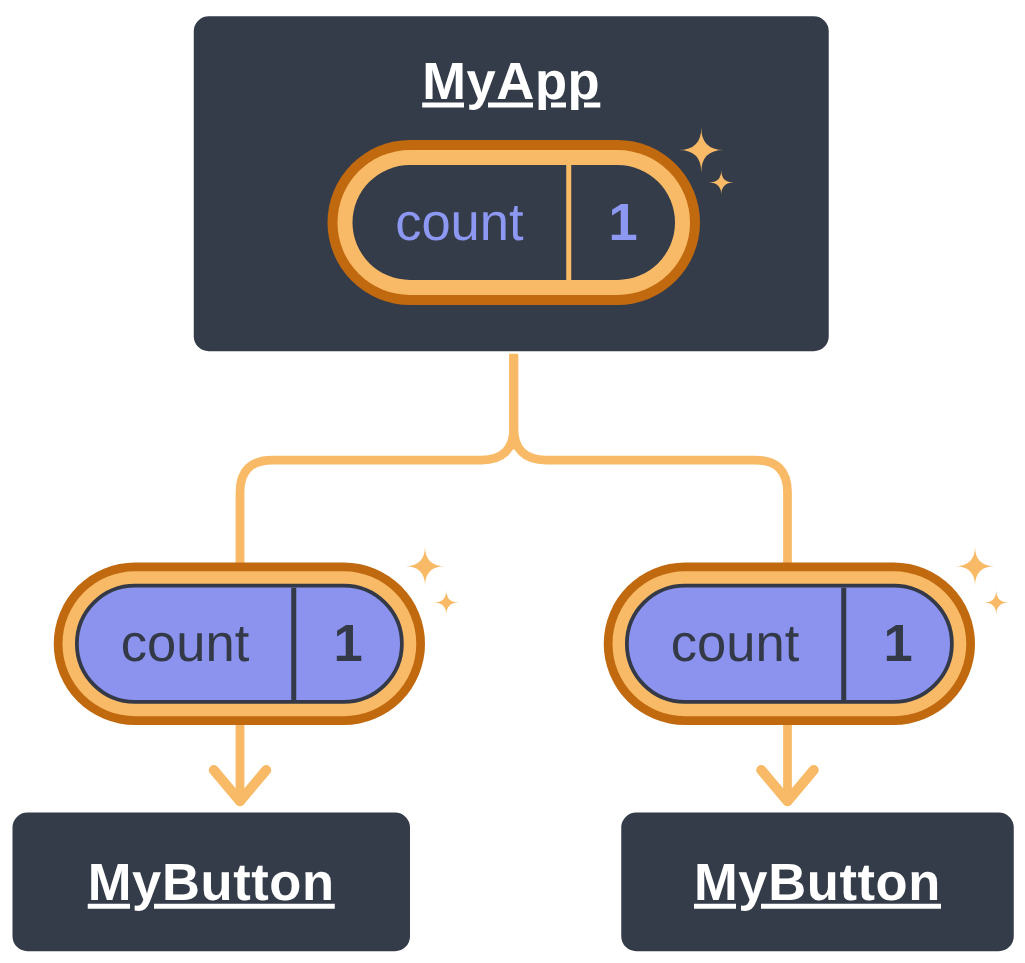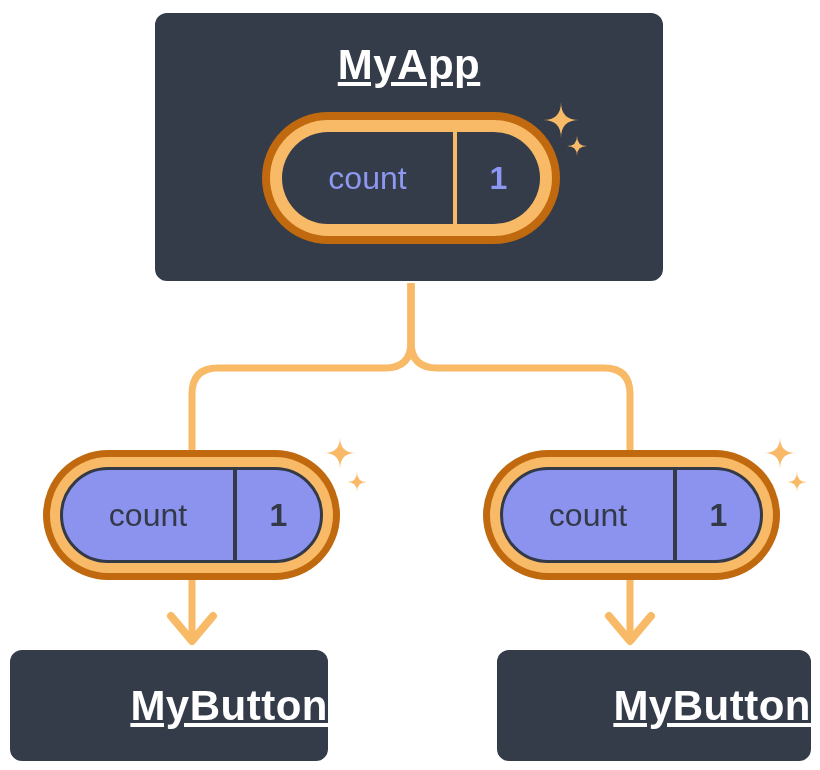--- a/index.html
+++ b/index.html
@@ -40,21 +40,21 @@
   }
   .box-title {
     color: var(--title-text, #ffffff);
     font-size: 42px;
     font-weight: 600;
     text-align: center;
     letter-spacing: 0.5px;
     text-decoration: underline;
   }
   .app-box .box-title { margin-top: 28px; }
-  .btn-box { display:flex; align-items:center; justify-content:flex-end; }
+  .btn-box { display:flex; align-items:center; justify-content:center; }
 
   .pill {
     position: absolute;
     background: var(--accent-outer, #c1690f);
     border-radius: 999px;
     box-sizing: border-box;
     z-index: 3;
   }
   .pill-mid {
     background: var(--accent, #f8ba66);
@@ -80,21 +80,21 @@
   .pill-purple .pill-mid { padding: 10px; }
   .pill-purple .pill-inner {
     background: var(--purple, #8b93ee);
     border: 3px solid var(--dark, #333947);
     color: var(--dark, #333947);
   }
   .cell {
     display: flex;
     align-items: center;
     justify-content: center;
-    font-size: 32px;
+    font-size: 42px;
   }
   .cell.name { flex: 1; }
   .cell.val { width: 83px; font-weight: 700; }
   .divider { width: 4px; }
   .pill-dark .divider { background: var(--accent, #f8ba66); }
   .pill-purple .divider { background: var(--dark, #333947); }
   .sparkles-layer { z-index: 4; }
 </style>
 </head>
 <body style="--background: #ffffff; --box-bg: #343b49; --box-border: #ffffff; --title-text: #ffffff; --accent: #f8ba66; --accent-outer: #c1690f; --purple: #8b93ee; --periwinkle: #8d98f3; --dark: #333947;">

